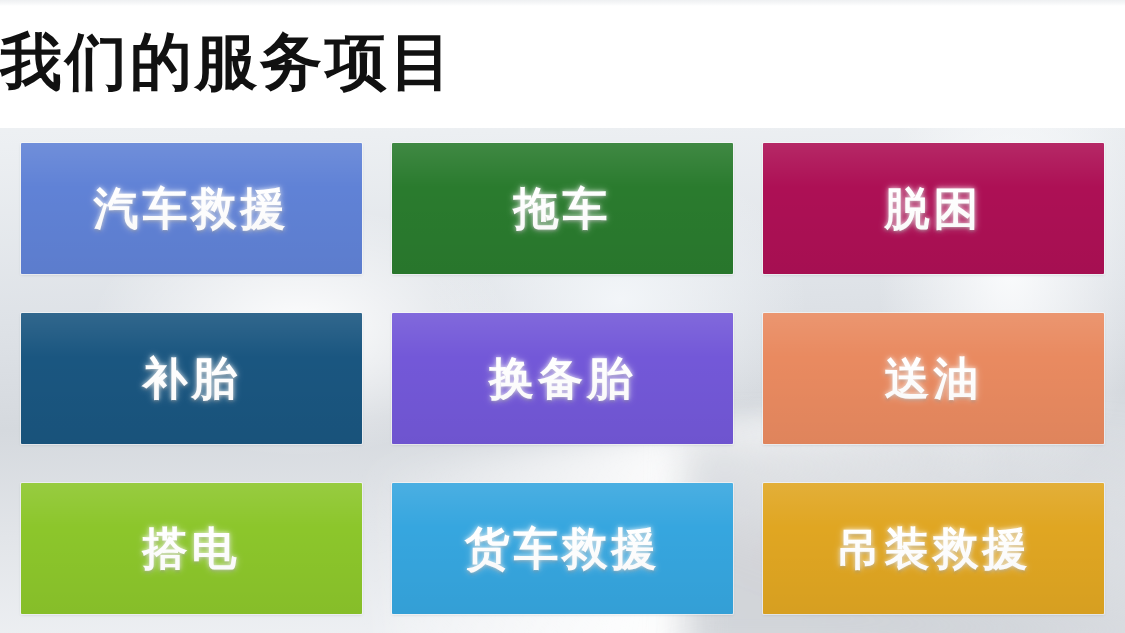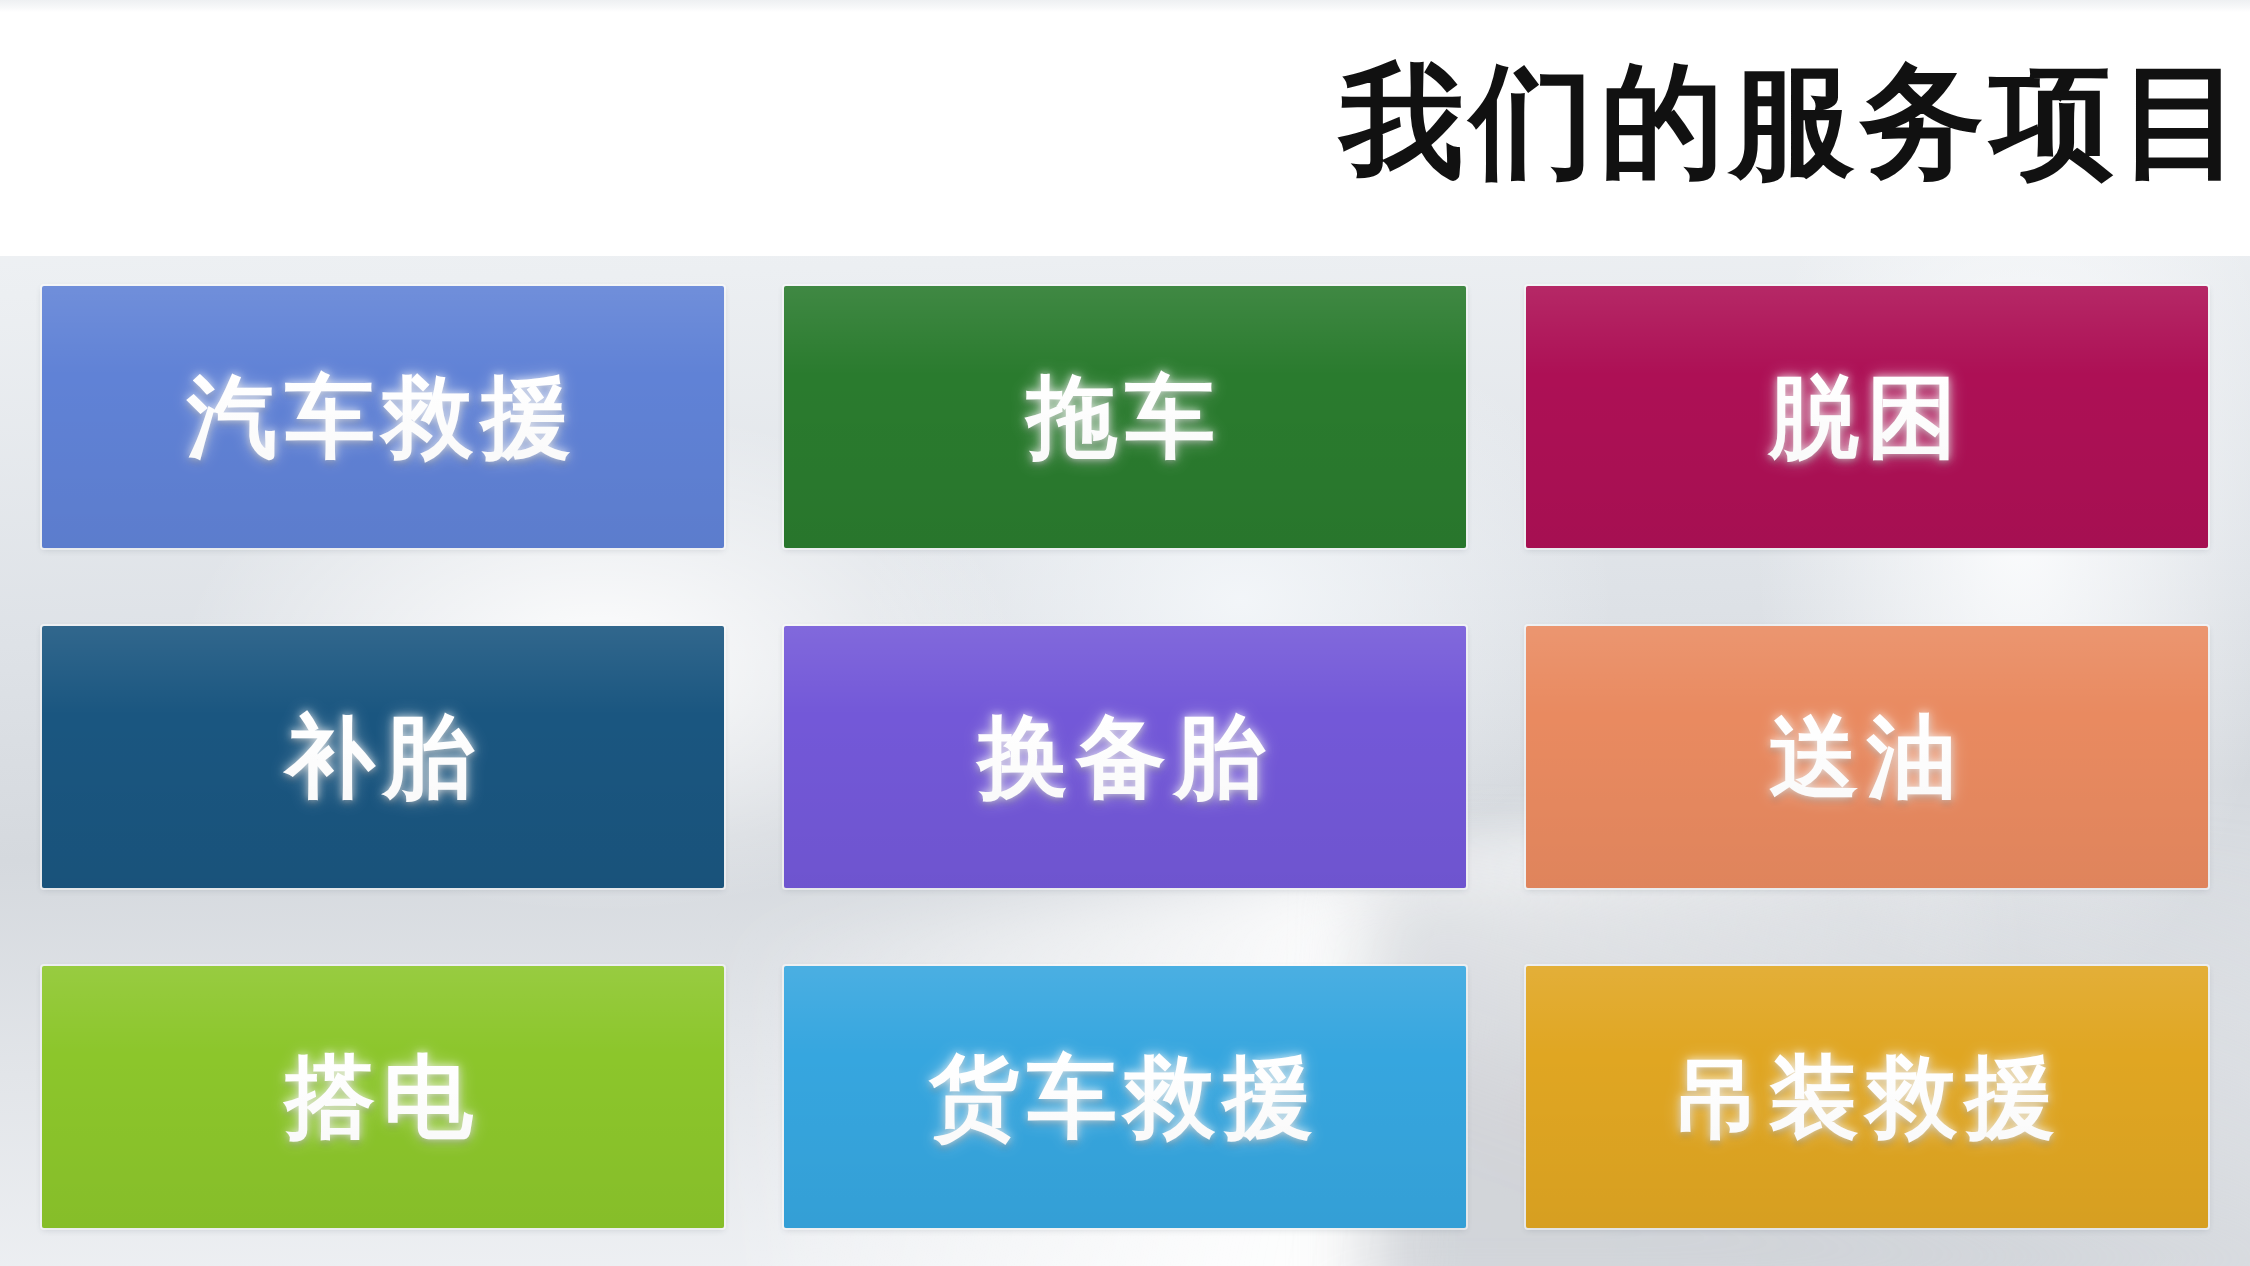--- a/index.html
+++ b/index.html
@@ -98,21 +98,21 @@
     background: linear-gradient(180deg, #eef0f2 0%, #f7f8f9 60%, #ffffff 100%);
   }
 
   
   .title {
     position: absolute;
     z-index: 3;
     left: 0;
     top: 22px;
     width: 1125px;
-    text-align: right;
+    text-align: left;
     font-size: 62px;
     line-height: 80px;
     font-weight: bold;
     color: #111111;
     letter-spacing: 3px;
     white-space: nowrap;
   }
 
   
   .grid {

